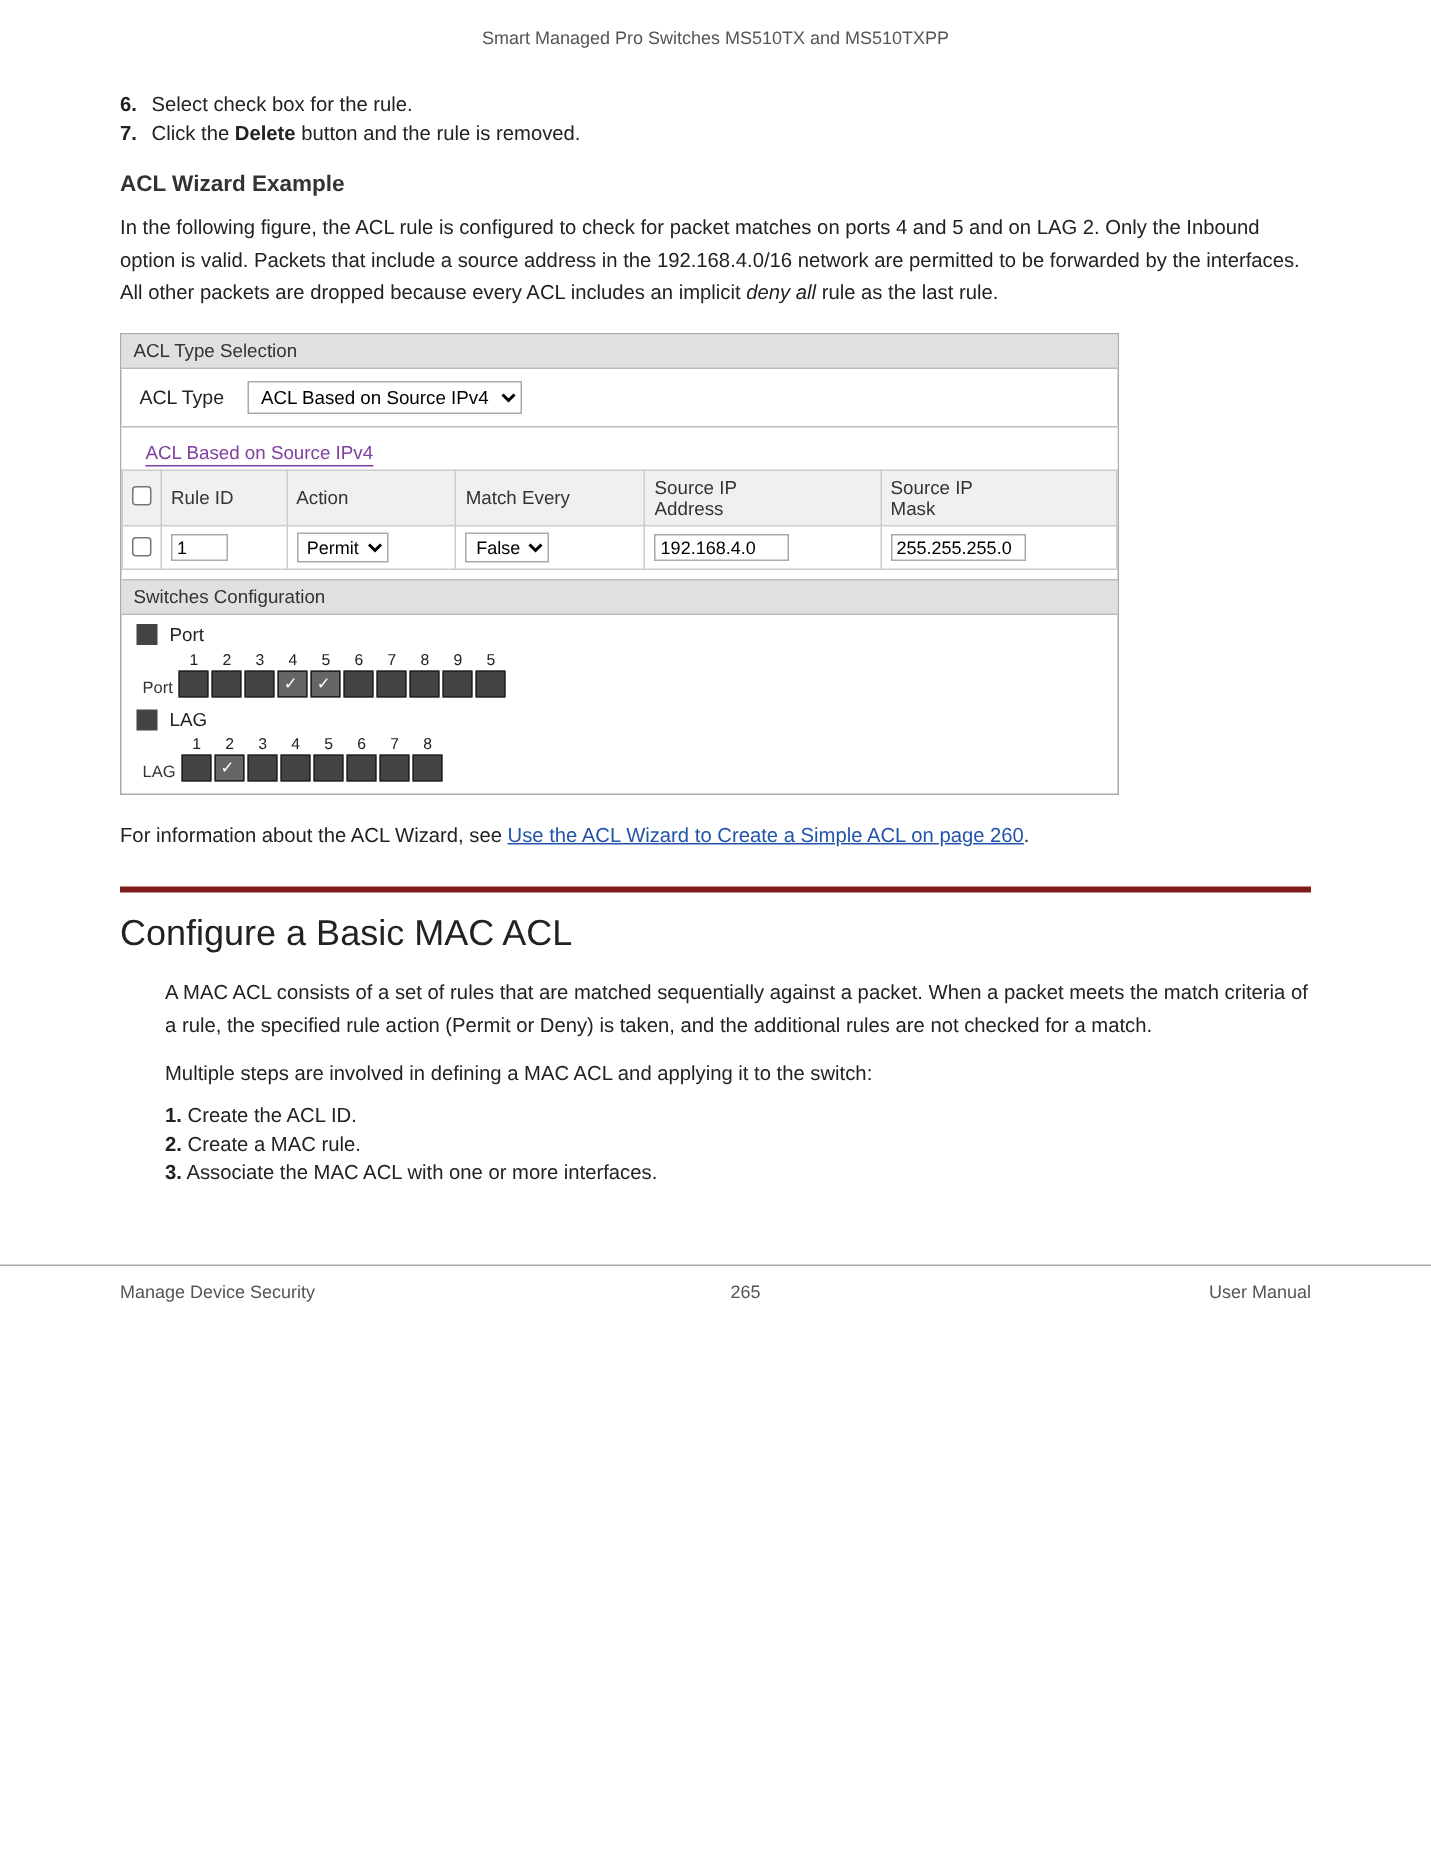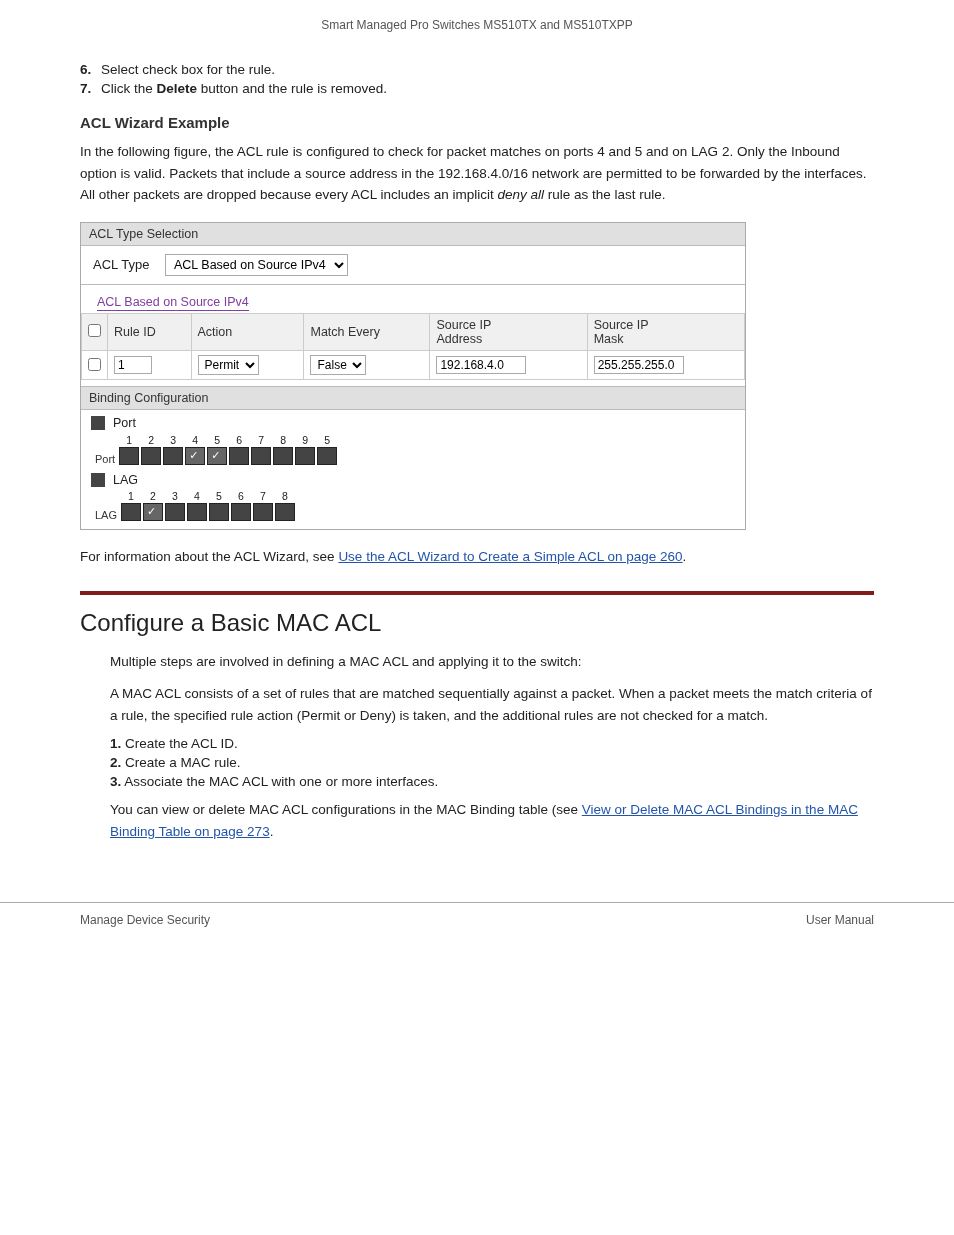--- a/index.html
+++ b/index.html
@@ -312,21 +312,21 @@
               <input type="text" class="acl-ip-input" value="192.168.4.0" style="">
             </td>
             <td>
               <input type="text" class="acl-ip-input" value="255.255.255.0" style="">
             </td>
           </tr>
         </tbody>
       </table>
     </div>
 
-    <div class="binding-bar">Binding Configuration</div>
+    <div class="binding-bar">Switches Configuration</div>
     <div class="binding-inner">
 
 
       <div class="port-lag-row">
         <span class="port-icon"></span>
         <span>Port</span>
       </div>
 
       <div style="display:flex; align-items:flex-start; gap:0; margin-bottom:8px; margin-left:4px;">
         <span style="font-size:11px; color:#333; margin-right:4px; margin-top:19px;">Port</span>
@@ -415,40 +415,38 @@
 
     </div>
   </div>
 
   <p class="body-text">
     <span>For information about the ACL Wizard, see </span><a href="#" class="doc-link">Use the ACL Wizard to Create a Simple ACL on page 260</a><span>.</span>
   </p>
 
   <div class="big-section-heading">Configure a Basic MAC ACL</div>
 
+  <p class="body-text" style="margin-left: 30px;">A MAC ACL consists of a set of rules that are matched sequentially against a packet. When a packet meets the match criteria of a rule, the specified rule action (Permit or Deny) is taken, and the additional rules are not checked for a match.</p>
   <p class="body-text" style="margin-left: 30px; margin-top:8px;">Multiple steps are involved in defining a MAC ACL and applying it to the switch:</p>
-  <p class="body-text" style="margin-left: 30px;">A MAC ACL consists of a set of rules that are matched sequentially against a packet. When a packet meets the match criteria of a rule, the specified rule action (Permit or Deny) is taken, and the additional rules are not checked for a match.</p>
 
   <ol style="list-style:none; padding-left:0; margin-left:30px; margin-top:6px;">
     <li style="margin-bottom:4px; font-size:13.5px;">
       <span class="num bold">1.</span>
       <span>Create the ACL ID.</span>
     </li>
     <li style="margin-bottom:4px; font-size:13.5px;">
       <span class="num bold">2.</span>
       <span>Create a MAC rule.</span>
     </li>
     <li style="margin-bottom:4px; font-size:13.5px;">
       <span class="num bold">3.</span>
       <span>Associate the MAC ACL with one or more interfaces.</span>
     </li>
   </ol>
 
-  <p class="body-text" style="margin-left:30px; margin-top:10px;">
-    <span>You can view or delete MAC ACL configurations in the MAC Binding table (see </span><a href="#" class="doc-link">View or Delete MAC ACL Bindings in the MAC Binding Table on page 273</a><span>.</span>
-  </p>
 
 </div>
 
 <div class="page-footer">
   <div class="footer-left">Manage Device Security</div>
+  <div class="footer-center">265</div>
   <div class="footer-right">User Manual</div>
 </div>
 
 </body></html>

